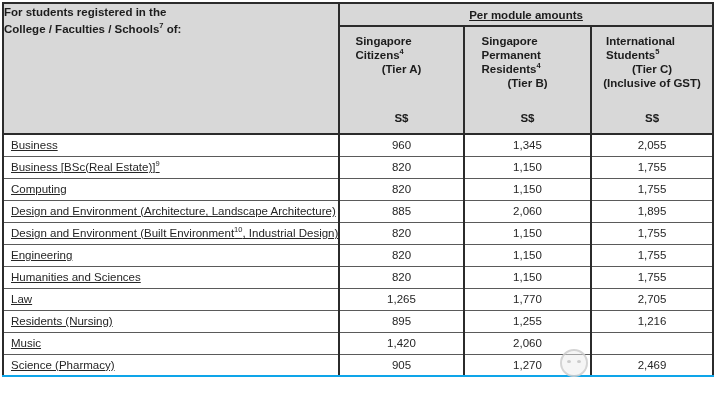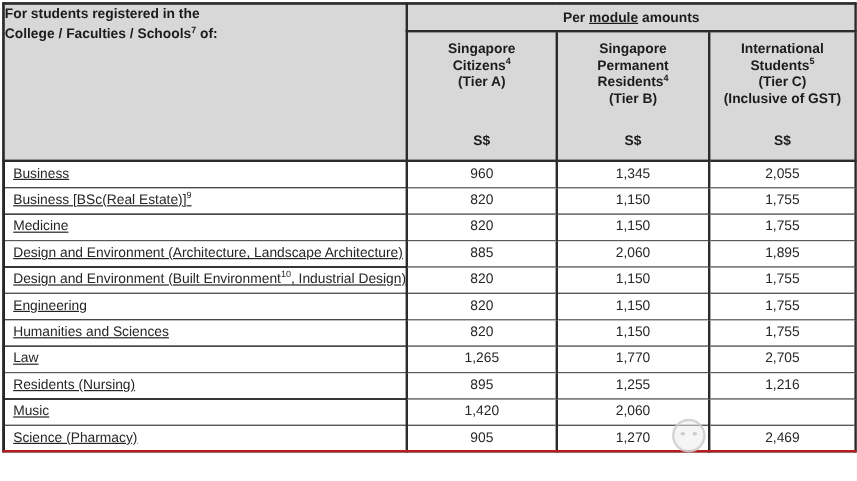--- a/index.html
+++ b/index.html
@@ -36,58 +36,59 @@
     border: 2px solid #2b2b2b;
     font-weight: bold;
     font-size: 11.5px;
     color: #1c1c1c;
     padding: 0;
   }
   th.permodule {
     height: 23px;
     text-align: center;
     vertical-align: middle;
+    text-decoration: underline;
   }
   th.permodule .u { text-decoration: underline; }
   th.lefthead {
     text-align: left;
     vertical-align: top;
     padding: 30px 8px 0 8px;
     font-size: 12px;
     line-height: 17px;
   }
   th.colhead { vertical-align: top; height: 106px; }
   .colhead-inner {
     height: 106px;
     display: flex;
     flex-direction: column;
     align-items: center;
     box-sizing: border-box;
     padding: 7px 4px 8px 4px;
     line-height: 14px;
   }
-  .colhead-inner .title { max-width: 92px; text-align: center; }
+  .colhead-inner .title { max-width: 92px; text-align: left; }
   .colhead-inner .tier  { text-align: right; }
   .colhead-inner .gst   { white-space: nowrap; }
   .colhead-inner .spacer { flex: 1; }
   .colhead-inner .currency { text-align: center; }
 
   
   table.fees td {
     border-top: 1px solid #5a5a5a;
     border-bottom: 1px solid #5a5a5a;
     border-left: 2px solid #2b2b2b;
     border-right: 2px solid #2b2b2b;
     height: 22px;
     font-size: 11.5px;
     color: #262626;
     background: #ffffff;
   }
   table.fees tbody tr:first-child td { border-top: 2px solid #2b2b2b; }
-  table.fees tbody tr:last-child td  { border-bottom: 2px solid #b91c1c; }
+  table.fees tbody tr:last-child td  { border-bottom: 2px solid #0ea5e9; }
   td.rowlabel {
     text-align: left;
     padding-left: 7px;
     white-space: nowrap;
     overflow: hidden;
     text-decoration: underline;
   }
   td.val { text-align: center; }
   sup { font-size: 7.5px; vertical-align: super; line-height: 0; }
 
@@ -189,21 +190,21 @@
         <td class="val">1,345</td>
         <td class="val">2,055</td>
       </tr>
       <tr>
         <td class="rowlabel"><span>Business [BSc(Real Estate)]</span><sup>9</sup><span></span></td>
         <td class="val">820</td>
         <td class="val">1,150</td>
         <td class="val">1,755</td>
       </tr>
       <tr>
-        <td class="rowlabel"><span>Medicine</span><sup></sup><span></span></td>
+        <td class="rowlabel"><span>Computing</span><sup></sup><span></span></td>
         <td class="val">820</td>
         <td class="val">1,150</td>
         <td class="val">1,755</td>
       </tr>
       <tr>
         <td class="rowlabel"><span>Design and Environment (Architecture, Landscape Architecture)</span><sup></sup><span></span></td>
         <td class="val">885</td>
         <td class="val">2,060</td>
         <td class="val">1,895</td>
       </tr>

